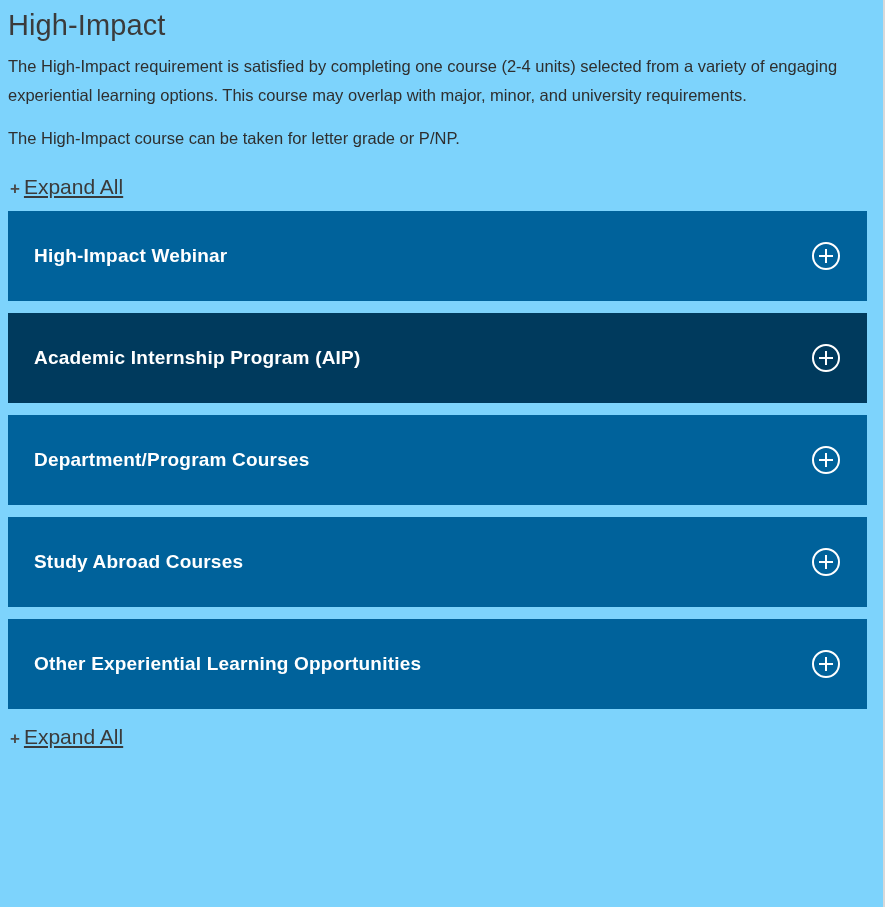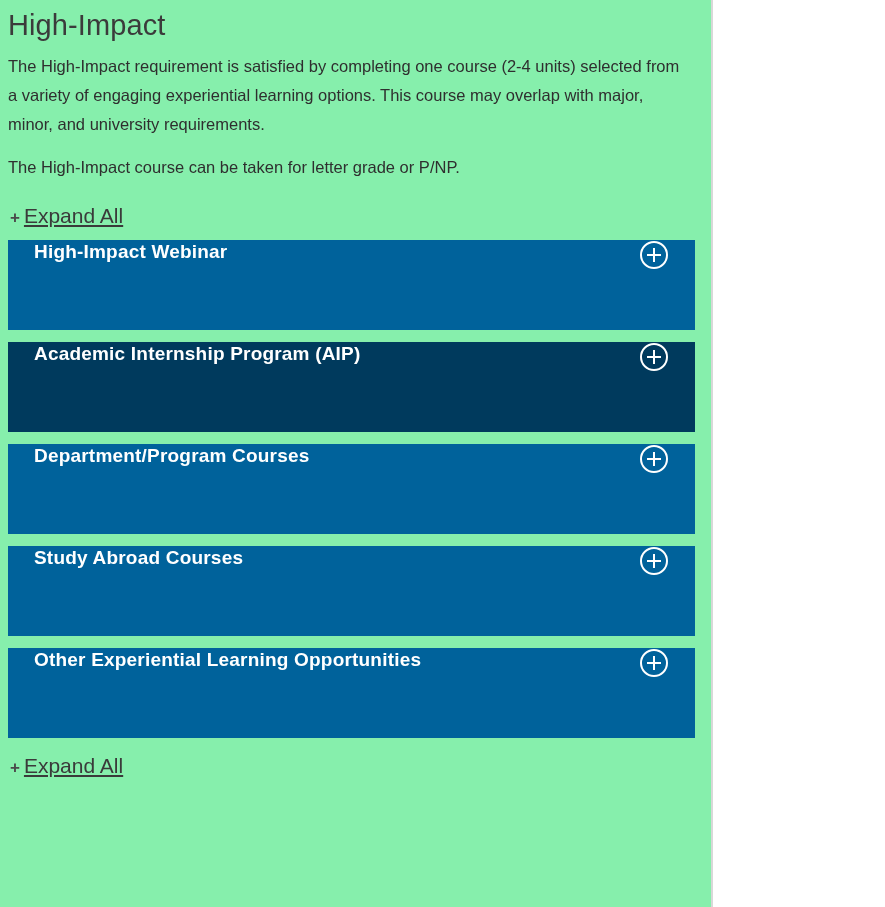--- a/index.html
+++ b/index.html
@@ -10,24 +10,24 @@
   }
   body {
     width: 885px;
     height: 907px;
     font-family: "Liberation Sans", sans-serif;
     color: #2d2d2d;
     overflow: hidden;
     position: relative;
   }
   .page {
-    width: 713px;
+    width: 885px;
     height: 907px;
     position: relative;
-    background: #86efac;
+    background: #7dd3fc;
   }
   .right-border {
     position: absolute;
     top: 0;
     right: 0;
     width: 2px;
     height: 907px;
     background: #d8d8d8;
   }
   .content {
@@ -83,20 +83,21 @@
   .accordion {
     display: flex;
     flex-direction: column;
     gap: 12px;
   }
   .acc-item {
     background: #00629b;
     color: #ffffff;
     height: 90px;
     display: flex;
+    align-items: center;
     justify-content: space-between;
     padding: 0 26px 0 26px;
     cursor: pointer;
     position: relative;
   }
   .acc-item.dark {
     background: #003a5d;
   }
   .acc-title {
     font-size: 19px;

